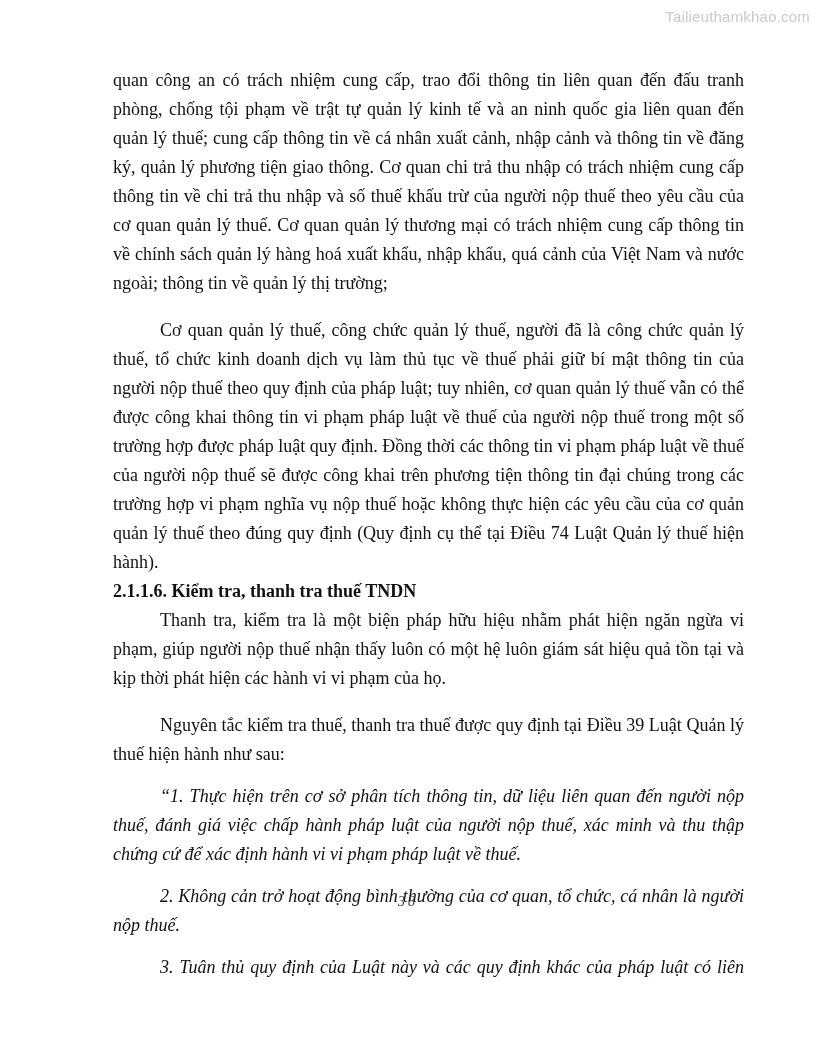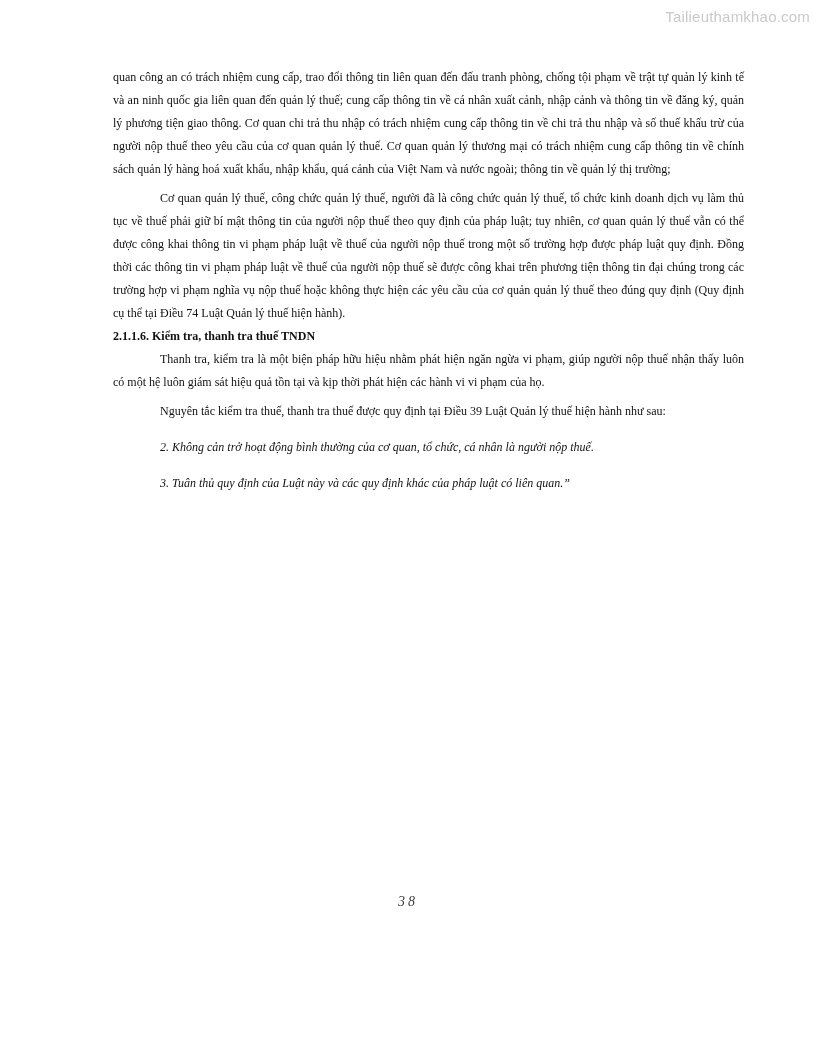--- a/index.html
+++ b/index.html
@@ -26,29 +26,29 @@
     letter-spacing: 0.2px;
   }
   .content {
     position: absolute;
     left: 113px;
     top: 66px;
     width: 631px;
   }
   .content p {
     margin: 0;
-    font-size: 12px;
-    line-height: 23px;
+    font-size: 18px;
+    line-height: 29px;
     text-align: justify;
   }
   p.indent {
     text-indent: 47px;
   }
   p.para-gap {
-    margin-top: 6px;
+    margin-top: 18px;
   }
   .heading {
     margin: 7px 0 7px 47px;
     font-size: 16px;
     line-height: 29px;
     font-weight: bold;
     text-underline-offset: 3px;
     text-align: left;
   }
   p.quote {
@@ -80,20 +80,21 @@
     <p class="body-para">quan công an có trách nhiệm cung cấp, trao đổi thông tin liên quan đến đấu tranh phòng, chống tội phạm về trật tự quản lý kinh tế và an ninh quốc gia liên quan đến quản lý thuế; cung cấp thông tin về cá nhân xuất cảnh, nhập cảnh và thông tin về đăng ký, quản lý phương tiện giao thông. Cơ quan chi trả thu nhập có trách nhiệm cung cấp thông tin về chi trả thu nhập và số thuế khấu trừ của người nộp thuế theo yêu cầu của cơ quan quản lý thuế. Cơ quan quản lý thương mại có trách nhiệm cung cấp thông tin về chính sách quản lý hàng hoá xuất khẩu, nhập khẩu, quá cảnh của Việt Nam và nước ngoài; thông tin về quản lý thị trường;</p>
 
     <p class="body-para indent para-gap">Cơ quan quản lý thuế, công chức quản lý thuế, người đã là công chức quản lý thuế, tổ chức kinh doanh dịch vụ làm thủ tục về thuế phải giữ bí mật thông tin của người nộp thuế theo quy định của pháp luật; tuy nhiên, cơ quan quản lý thuế vẫn có thể được công khai thông tin vi phạm pháp luật về thuế của người nộp thuế trong một số trường hợp được pháp luật quy định. Đồng thời các thông tin vi phạm pháp luật về thuế của người nộp thuế sẽ được công khai trên phương tiện thông tin đại chúng trong các trường hợp vi phạm nghĩa vụ nộp thuế hoặc không thực hiện các yêu cầu của cơ quản quản lý thuế theo đúng quy định (Quy định cụ thể tại Điều 74 Luật Quản lý thuế hiện hành).</p>
 
     <p class="heading">2.1.1.6. Kiểm tra, thanh tra thuế TNDN</p>
 
     <p class="body-para indent">Thanh tra, kiểm tra là một biện pháp hữu hiệu nhằm phát hiện ngăn ngừa vi phạm, giúp người nộp thuế nhận thấy luôn có một hệ luôn giám sát hiệu quả tồn tại và kịp thời phát hiện các hành vi vi phạm của họ.</p>
 
     <p class="body-para indent para-gap">Nguyên tắc kiểm tra thuế, thanh tra thuế được quy định tại Điều 39 Luật Quản lý thuế hiện hành như sau:</p>
 
+    <p class="body-para indent quote">“1. Thực hiện trên cơ sở phân tích thông tin, dữ liệu liên quan đến người nộp thuế, đánh giá việc chấp hành pháp luật của người nộp thuế, xác minh và thu thập chứng cứ để xác định hành vi vi phạm pháp luật về thuế.</p>
 
     <p class="body-para indent quote">2. Không cản trở hoạt động bình thường của cơ quan, tổ chức, cá nhân là người nộp thuế.</p>
 
     <p class="body-para indent quote">3. Tuân thủ quy định của Luật này và các quy định khác của pháp luật có liên quan.”</p>
 
   </div>
 
   <div class="page-number">38</div>
 
 </div>

